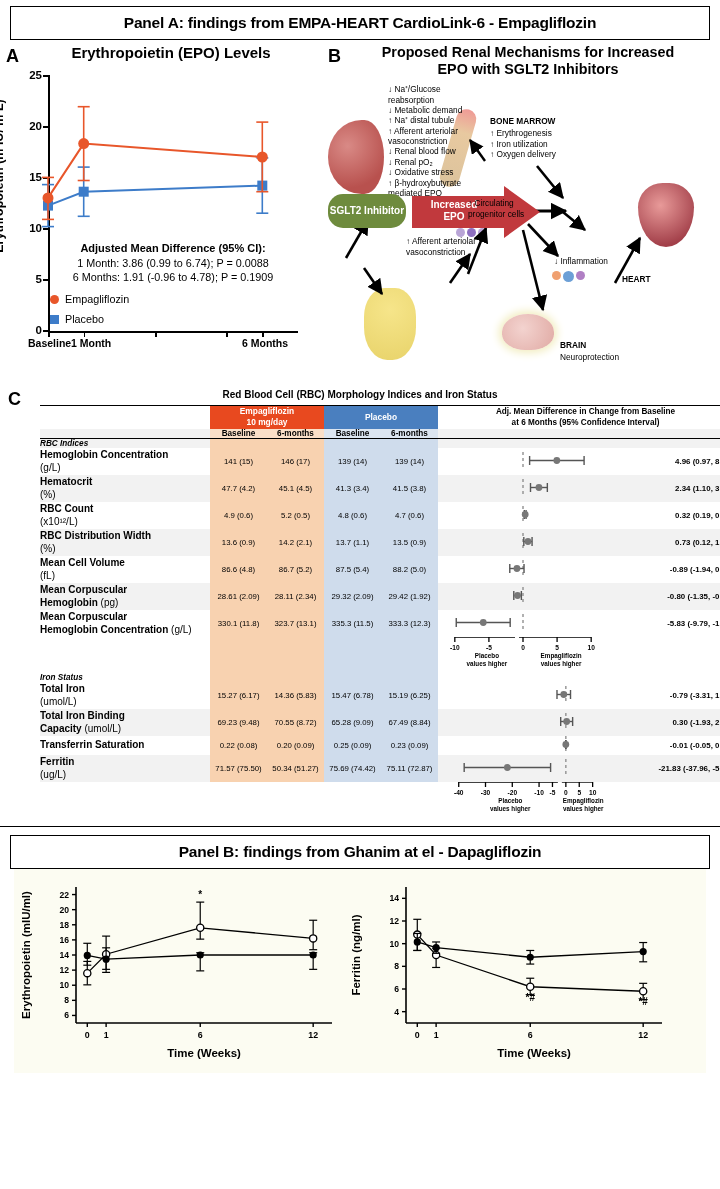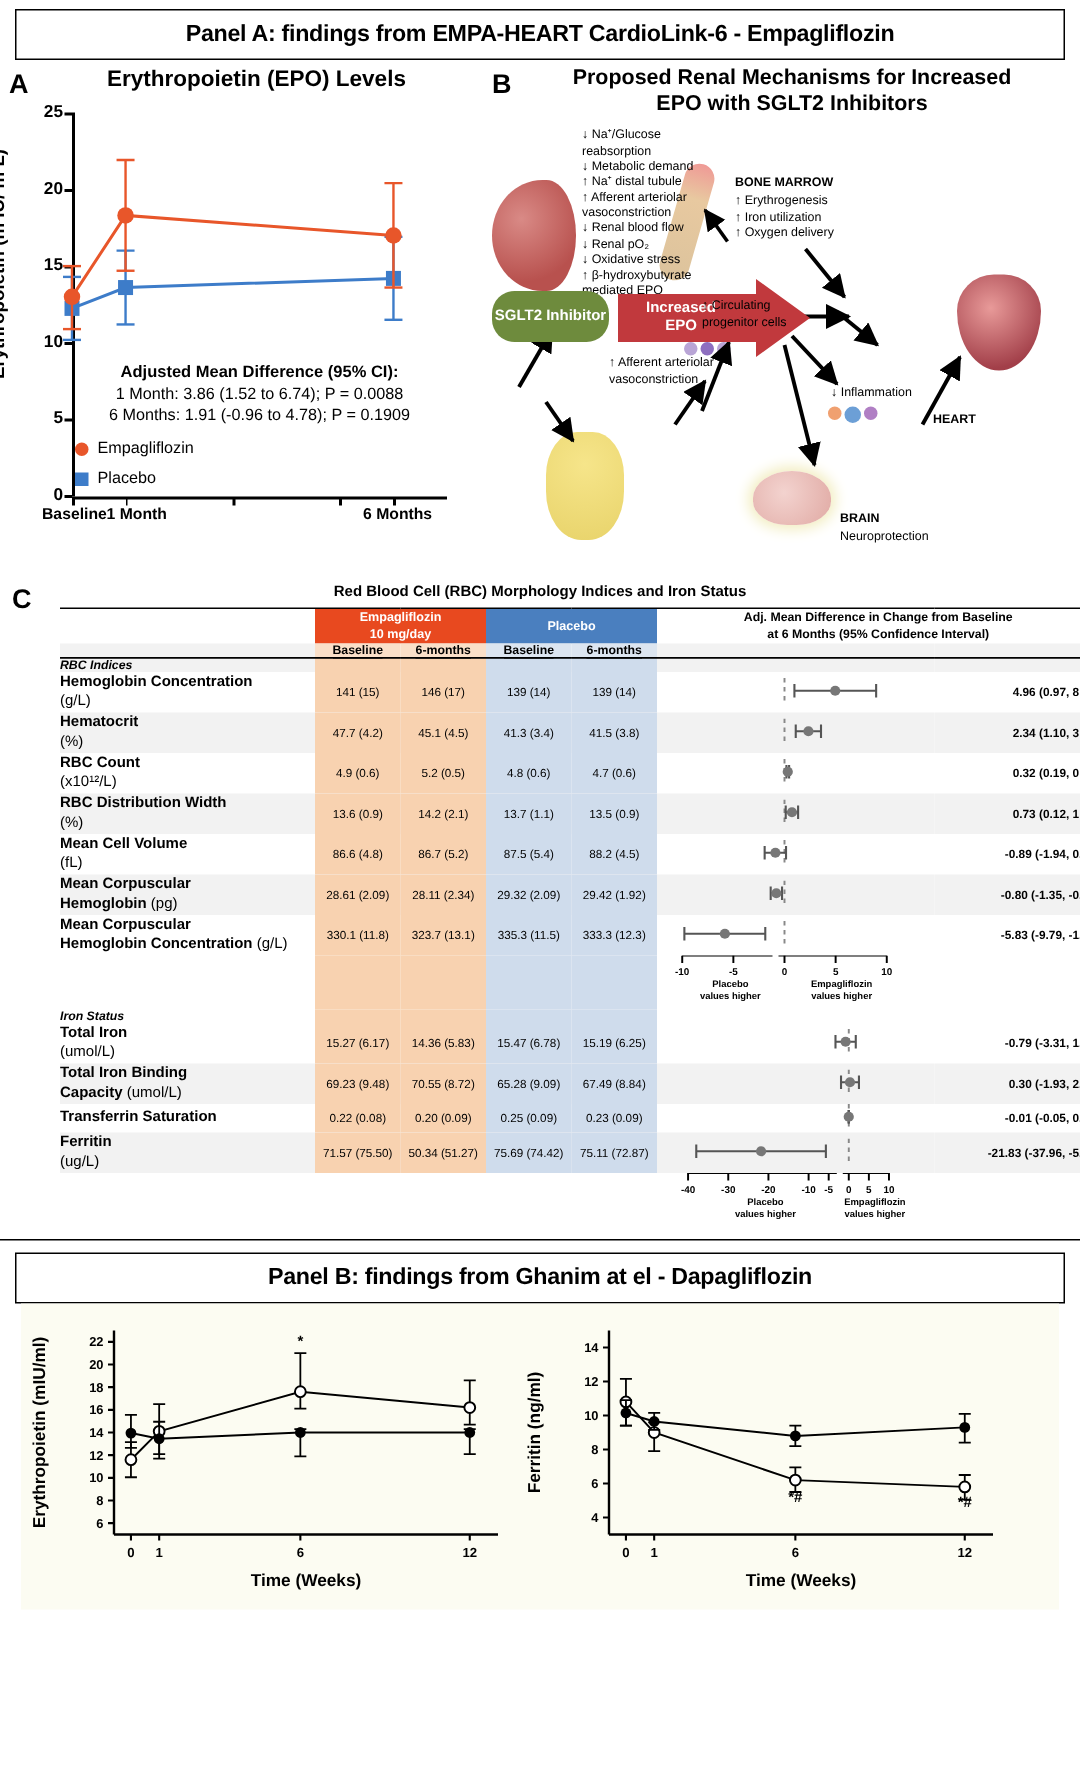--- a/index.html
+++ b/index.html
@@ -139,21 +139,21 @@
         <line x1="254.3" y1="130.7" x2="254.3" y2="61.1" stroke="#e8562a" stroke-width="1.6"></line>
         <line x1="248.3" y1="130.7" x2="260.3" y2="130.7" stroke="#e8562a" stroke-width="1.6"></line>
         <line x1="248.3" y1="61.1" x2="260.3" y2="61.1" stroke="#e8562a" stroke-width="1.6"></line>
         <circle cx="40" cy="136.9" r="5.5" fill="#e8562a"></circle>
         <circle cx="75.7" cy="82.6" r="5.5" fill="#e8562a"></circle>
         <circle cx="254.3" cy="96.0" r="5.5" fill="#e8562a"></circle>
       </svg>
 
       <div class="statbox" style="left:40px;top:180px;">
         <b>Adjusted Mean Difference (95% CI):</b><br>
-        <span>1 Month:   3.86 (1.52 to 6.74);  P = 0.0088</span><br>
+        <span>1 Month:   3.86 (0.99 to 6.74);  P = 0.0088</span><br>
         <span>6 Months: 1.91 (-0.96 to 4.78); P = 0.1909</span>
       </div>
 
       <div class="legend-item" style="left:42px;top:232px;">
         <span class="lg-dot" style="background:#e8562a;"></span>
         <span>Empagliflozin</span>
       </div>
       <div class="legend-item" style="left:42px;top:252px;">
         <span class="lg-sq" style="background:#3d7cc9;"></span>
         <span>Placebo</span>
@@ -368,21 +368,21 @@
               <line x1="94.06818181818183" y1="4" x2="94.06818181818183" y2="13" stroke="#555" stroke-width="1.4"></line>
               <circle cx="89.97727272727273" cy="8.5" r="3.4" fill="#777"></circle>
             </svg></td>
           <td class="est">0.73 (0.12, 1.33)</td>
         </tr>
         <tr>
           <td class="rowname">Mean Cell Volume<br><span class="unit">(fL)</span></td>
           <td class="val tint-o-d">86.6 (4.8)</td>
           <td class="val tint-o-d">86.7 (5.2)</td>
           <td class="val tint-b-d">87.5 (5.4)</td>
-          <td class="val tint-b-d">88.2 (4.5)</td>
+          <td class="val tint-b-d">88.2 (5.0)</td>
           <td><svg width="185" height="17">
               <line x1="85" y1="0" x2="85" y2="17" stroke="#888" stroke-width="1.3" stroke-dasharray="3,3"></line>
               <line x1="71.77272727272728" y1="8.5" x2="86.02272727272728" y2="8.5" stroke="#555" stroke-width="1.4"></line>
               <line x1="71.77272727272728" y1="4" x2="71.77272727272728" y2="13" stroke="#555" stroke-width="1.4"></line>
               <line x1="86.02272727272728" y1="4" x2="86.02272727272728" y2="13" stroke="#555" stroke-width="1.4"></line>
               <circle cx="78.93181818181817" cy="8.5" r="3.4" fill="#777"></circle>
             </svg></td>
           <td class="est">-0.89 (-1.94, 0.15)</td>
         </tr>
         <tr class="zebra">

